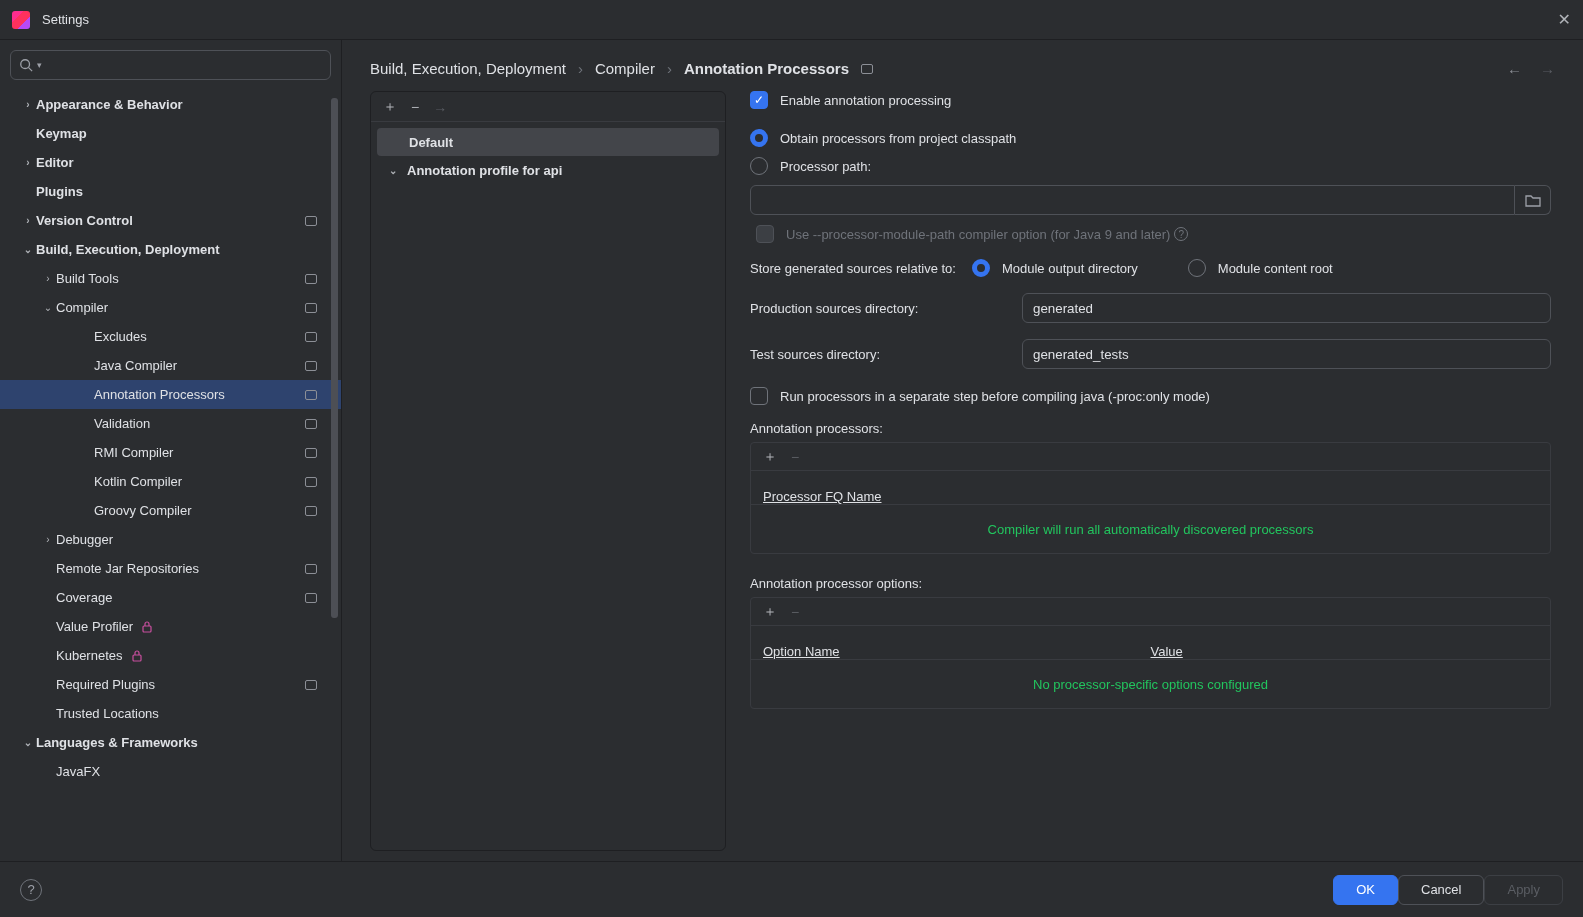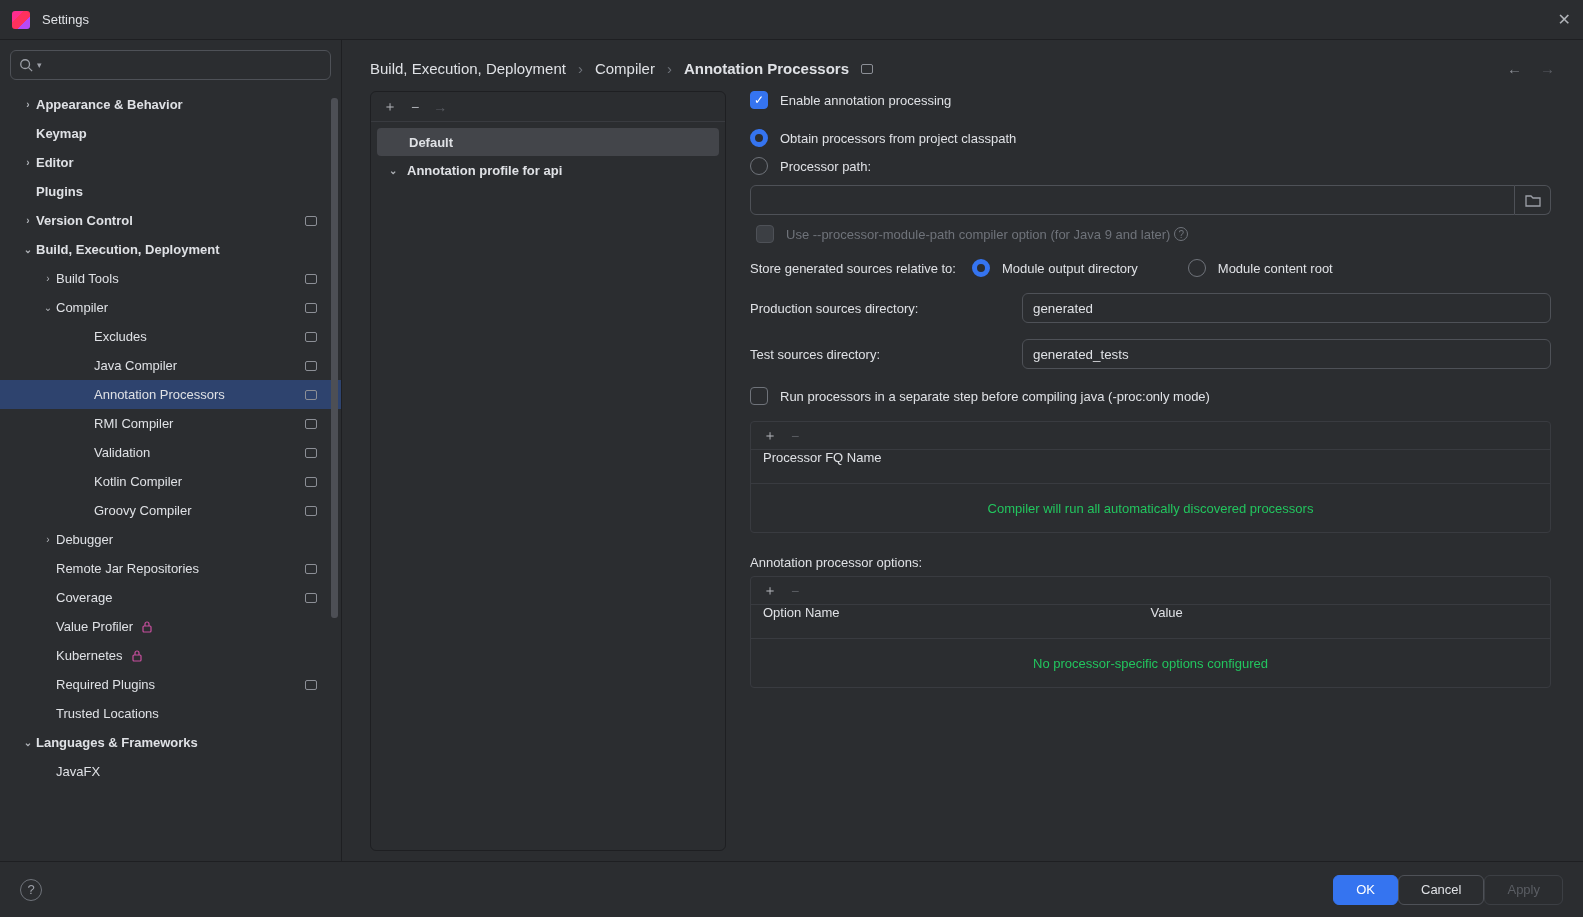--- a/index.html
+++ b/index.html
@@ -214,22 +214,23 @@
   .table-box {
     border: 1px solid #393b40;
     border-radius: 4px;
     margin-bottom: 22px;
   }
   .table-tb {
     height: 28px; display:flex; align-items:center; gap:14px; padding:0 12px;
     border-bottom: 1px solid #393b40;
   }
   .table-head {
-    display:flex; height:34px; align-items:flex-start; padding:0 12px;
+    display:flex; height:34px; align-items:flex-end; padding:0 12px;
     border-bottom: 1px solid #393b40;
+    text-decoration: underline;
   }
   .table-head .col { flex:1; }
   .table-empty {
     height:48px; display:flex; align-items:center; justify-content:center;
     color: #22c55e;
   }
   .help-icon {
     width:14px;height:14px;border:1px solid #6f737a;border-radius:50%;
     display:inline-flex;align-items:center;justify-content:center;font-size:10px;margin-left:4px;color:#6f737a;
   }
@@ -322,26 +323,26 @@
           <span class="label">Java Compiler</span>
           <span class="badge"></span>
         </div>
         <div class="tree-item lvl2 selected">
           <span class="arrow"></span>
           <span class="label">Annotation Processors</span>
           <span class="badge"></span>
         </div>
         <div class="tree-item lvl2">
           <span class="arrow"></span>
+          <span class="label">Validation</span>
+          <span class="badge"></span>
+        </div>
+        <div class="tree-item lvl2">
+          <span class="arrow"></span>
           <span class="label">RMI Compiler</span>
-          <span class="badge"></span>
-        </div>
-        <div class="tree-item lvl2">
-          <span class="arrow"></span>
-          <span class="label">Validation</span>
           <span class="badge"></span>
         </div>
         <div class="tree-item lvl2">
           <span class="arrow"></span>
           <span class="label">Kotlin Compiler</span>
           <span class="badge"></span>
         </div>
         <div class="tree-item lvl2">
           <span class="arrow"></span>
           <span class="label">Groovy Compiler</span>
@@ -481,20 +482,21 @@
           <input class="text-input" value="generated" style="">
           <span>Test sources directory:</span>
           <input class="text-input" value="generated_tests" style="">
         </div>
 
         <div class="row">
           <span class="checkbox"></span>
           <span>Run processors in a separate step before compiling java (-proc:only mode)</span>
         </div>
 
+        <span class="section-label">Annotation processors:</span>
         <div class="table-box">
           <div class="table-tb">
             <span class="tb-icon">＋</span>
             <span class="tb-icon disabled">−</span>
           </div>
           <div class="table-head">
             <span class="col">Processor FQ Name</span>
           </div>
           <div class="table-empty">Compiler will run all automatically discovered processors</div>
         </div>

